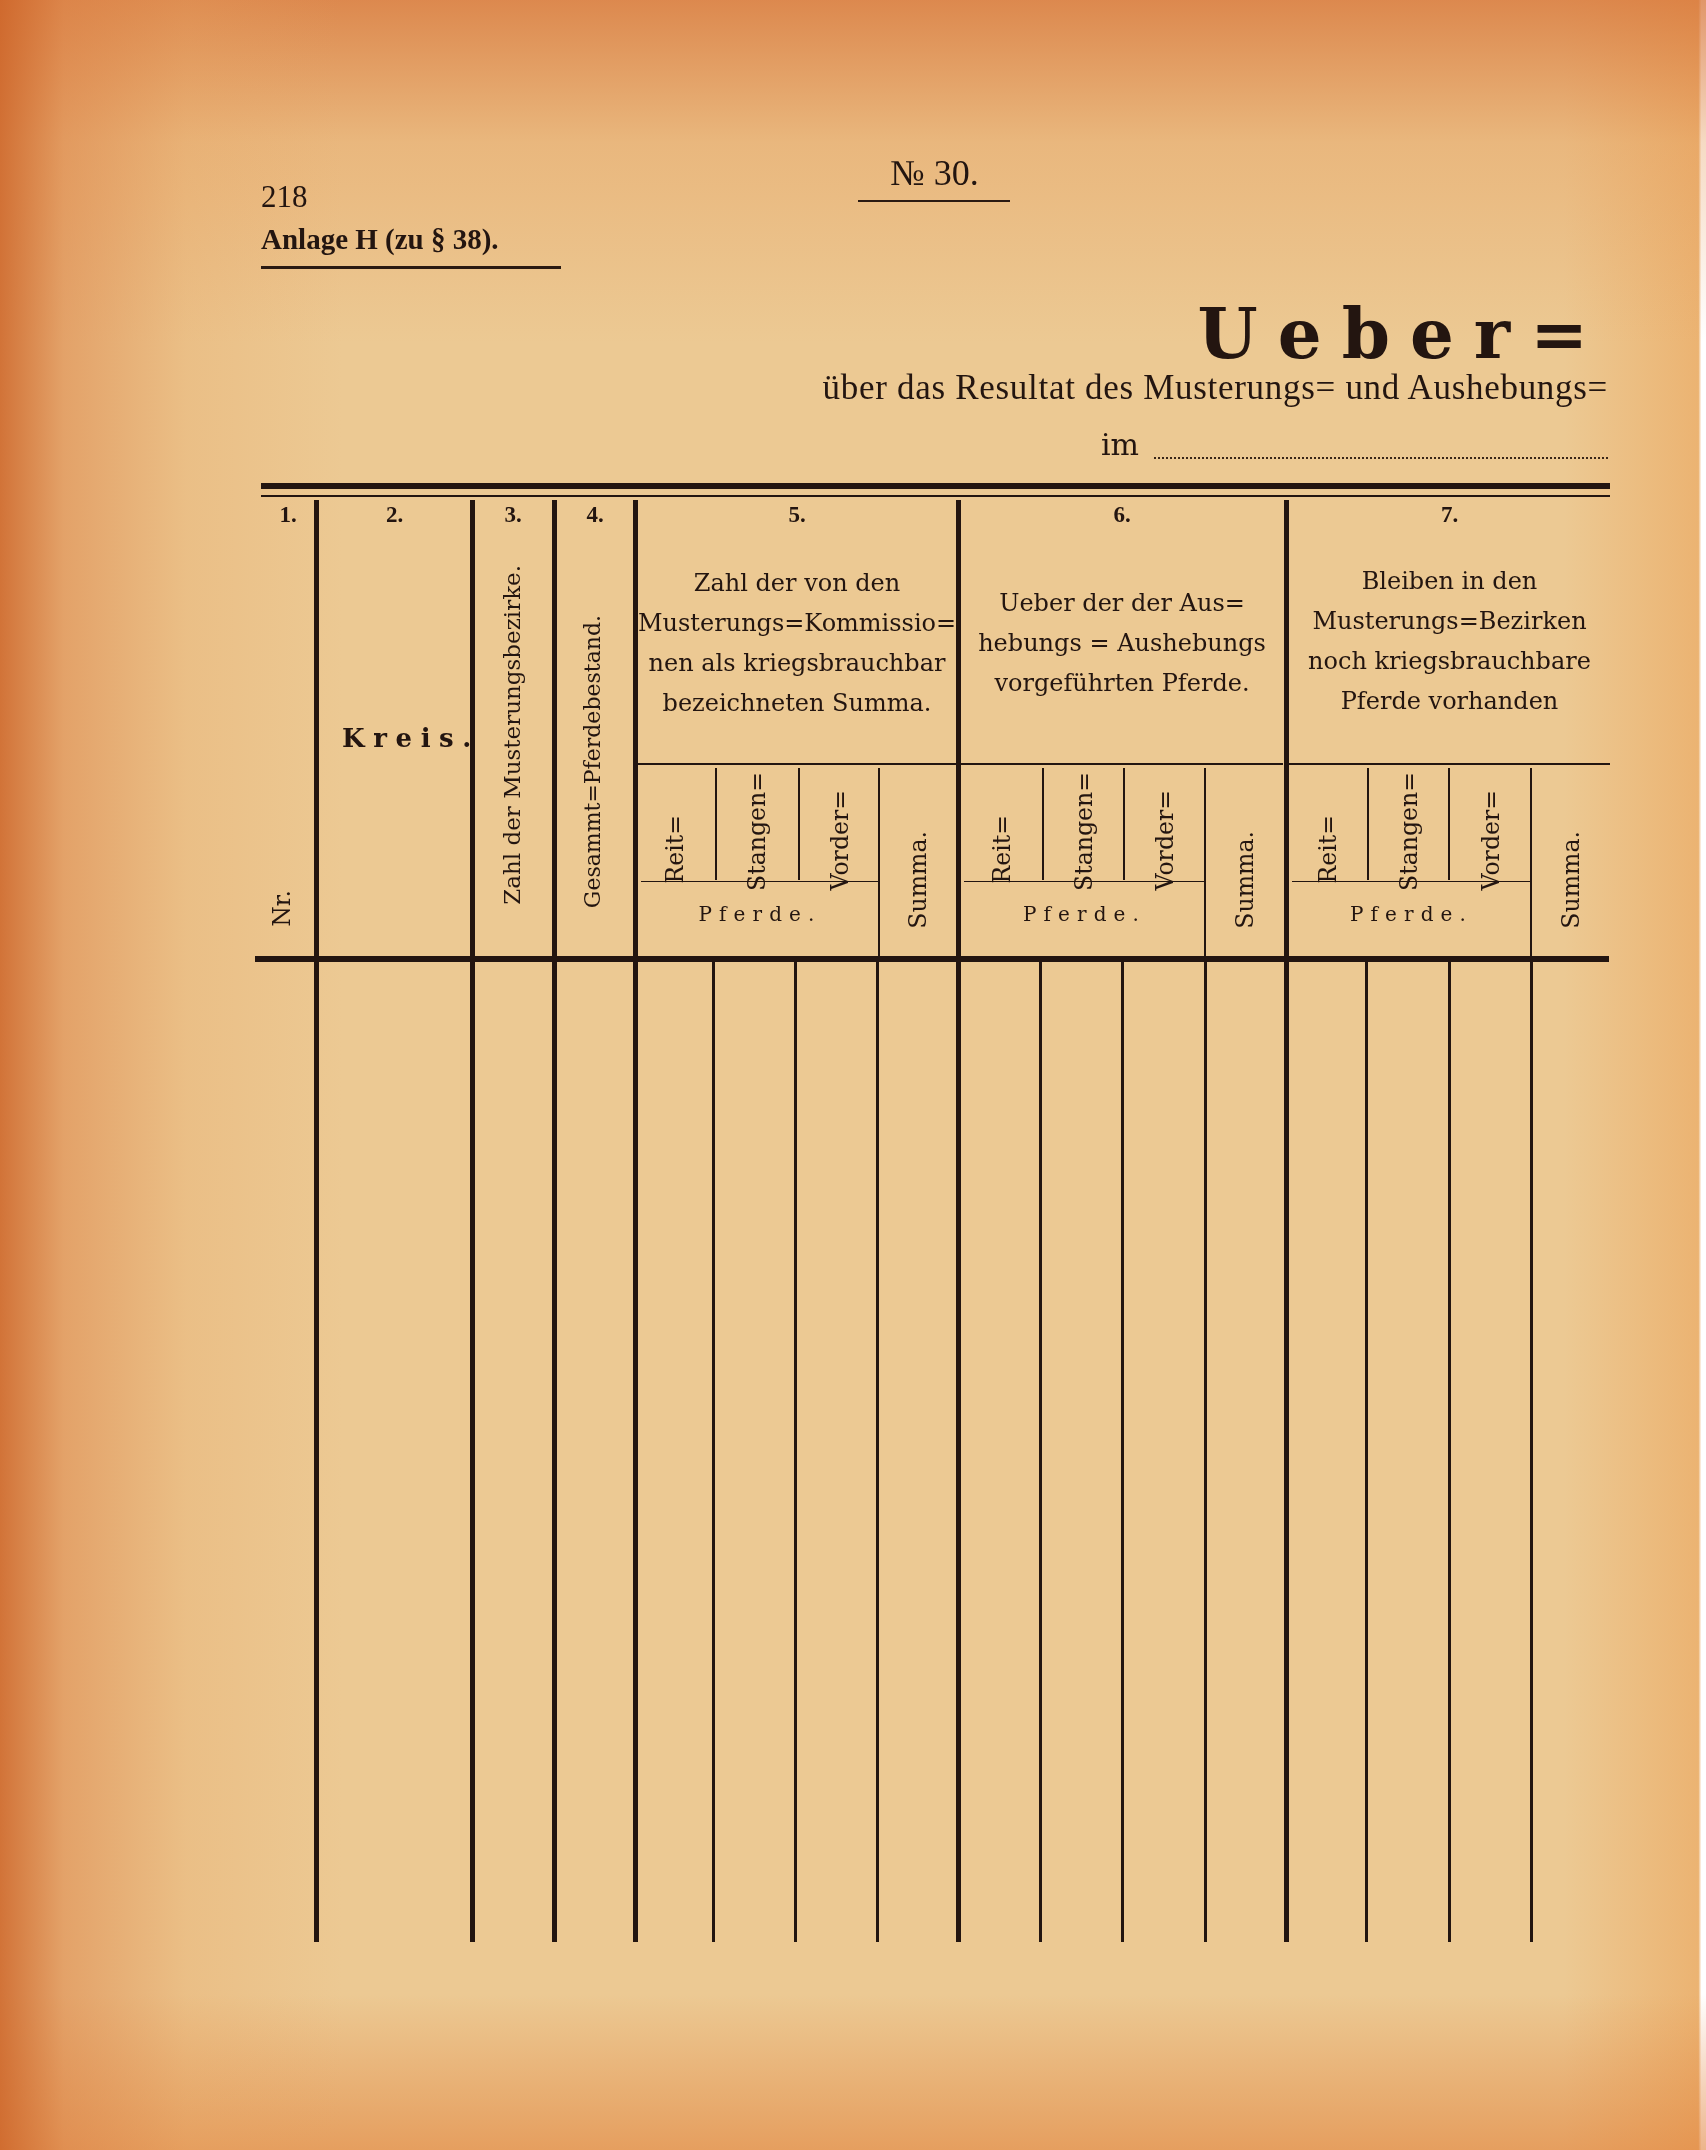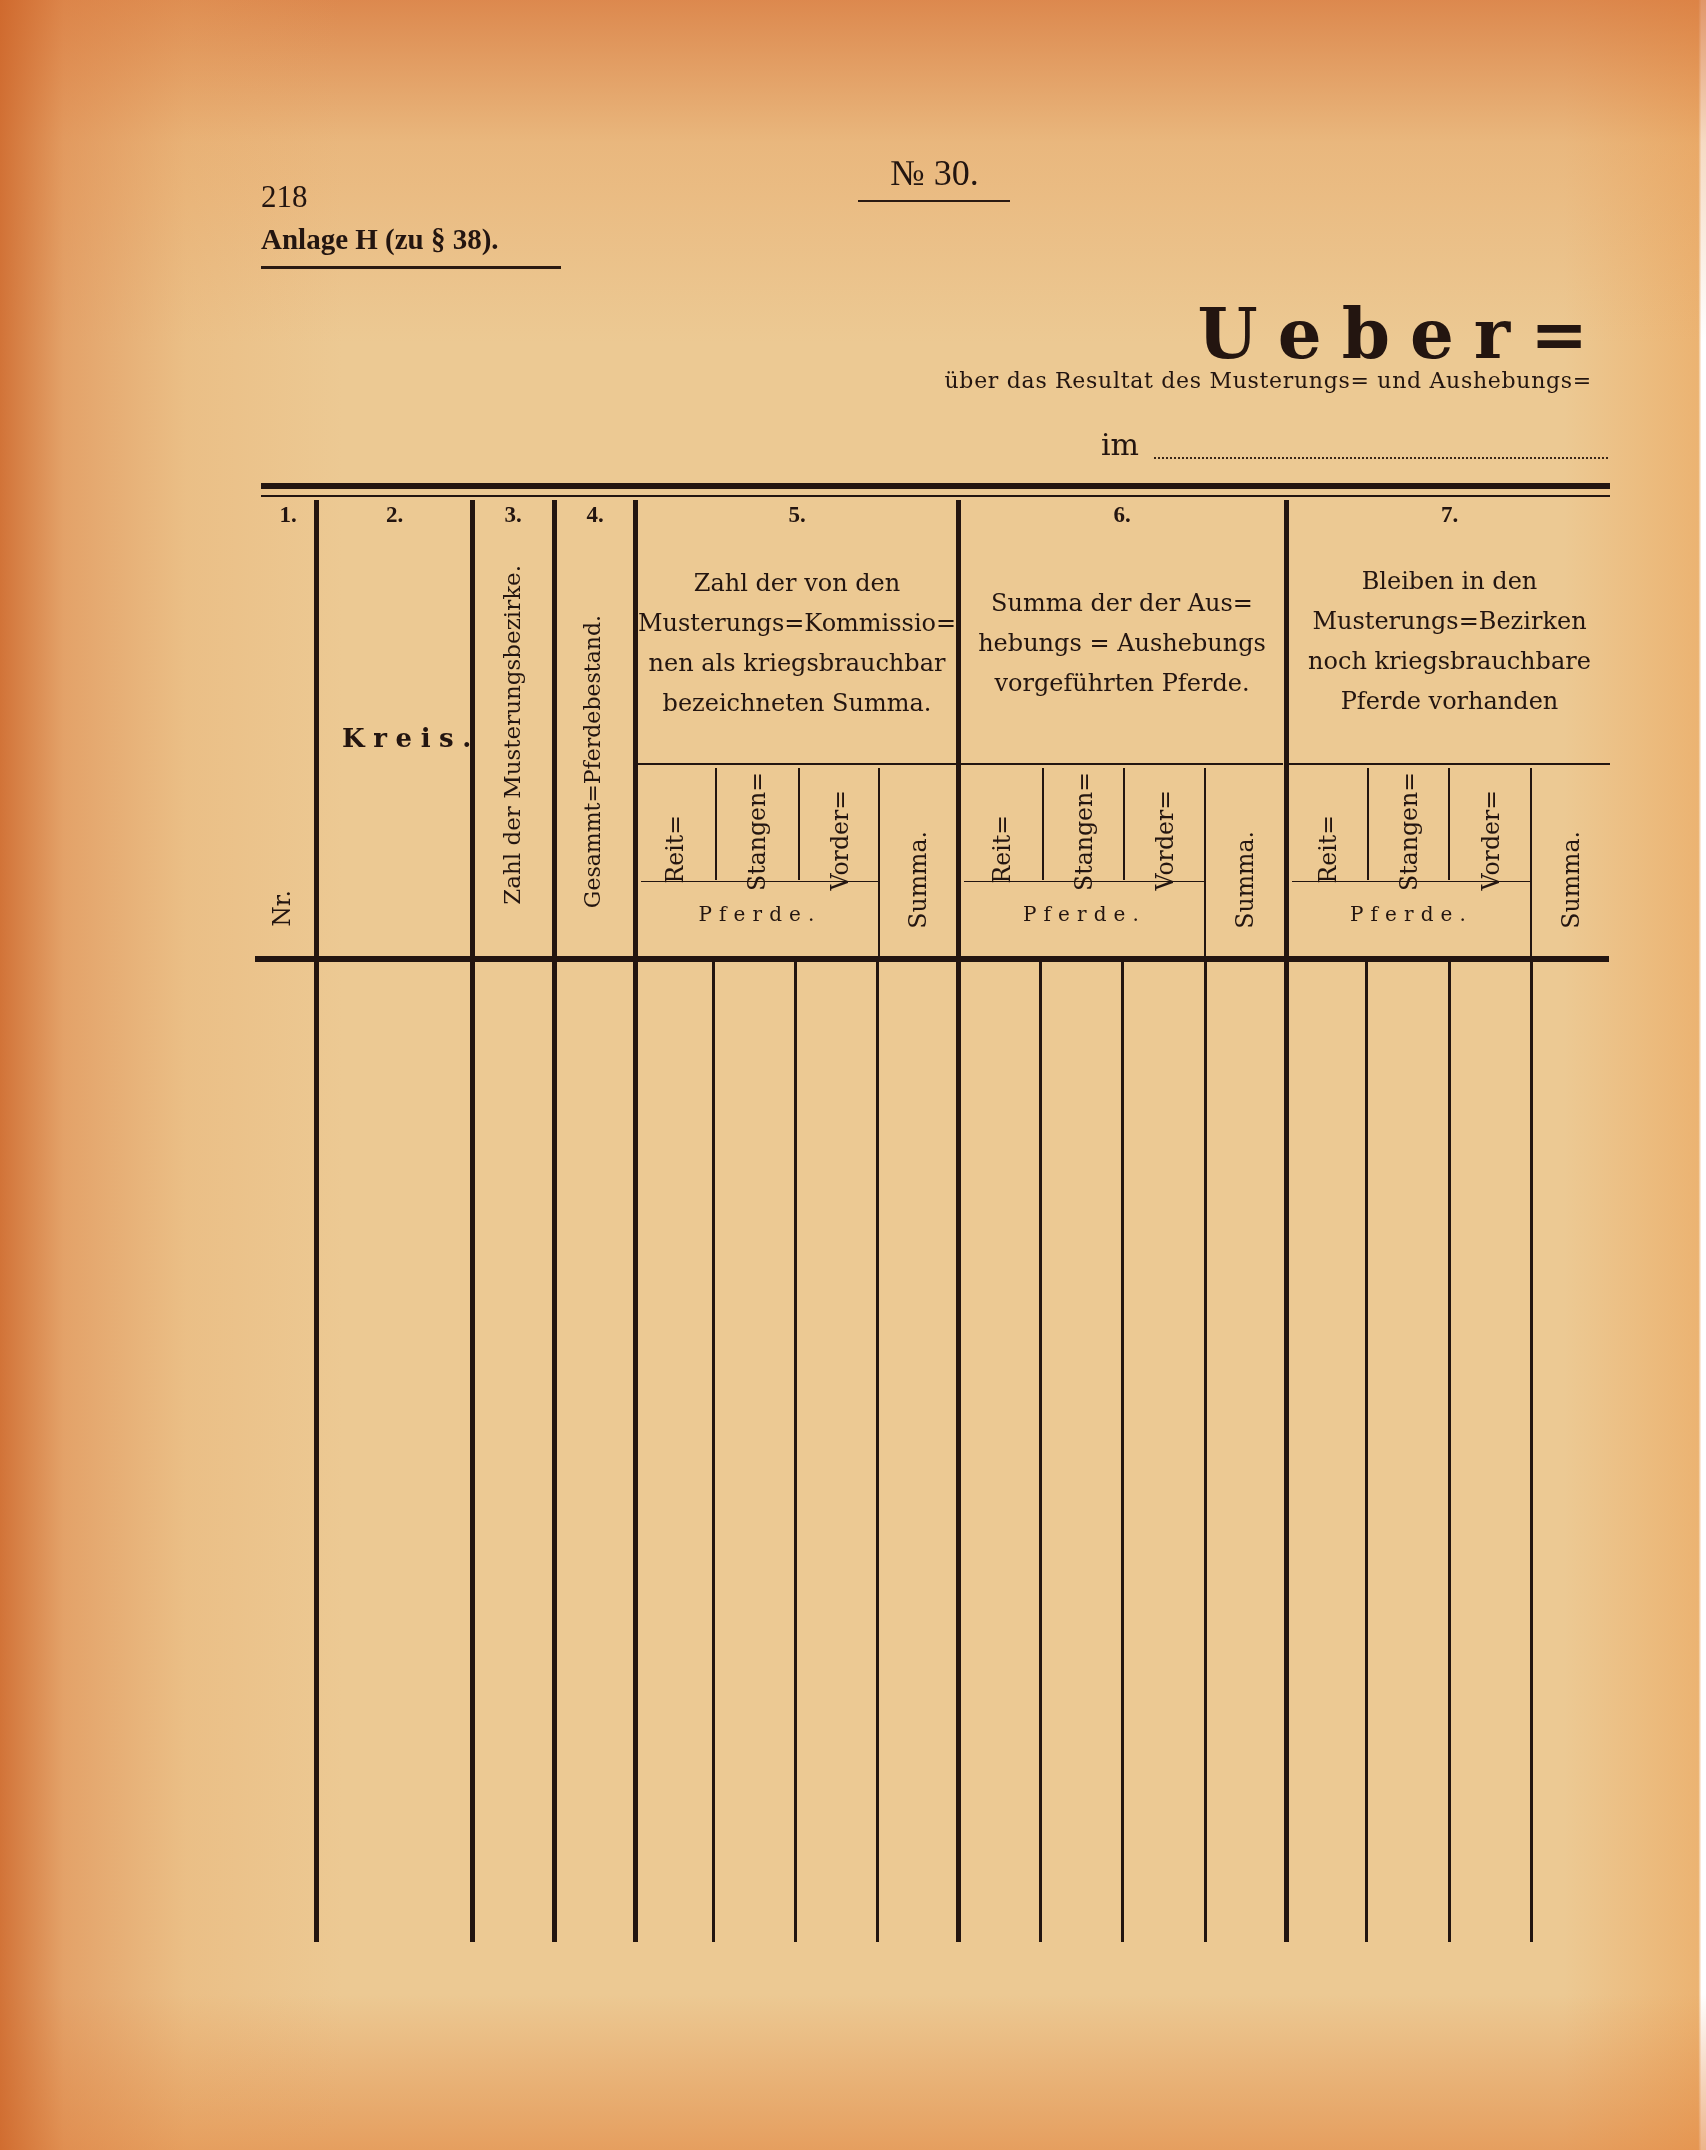--- a/index.html
+++ b/index.html
@@ -12,21 +12,21 @@
       linear-gradient(to top, rgba(225,130,60,0.6) 0px, rgba(236,200,147,0) 157px),
       linear-gradient(to left, #ffffff 0px, #ffffff 5.7px, rgba(235,170,100,0.7) 8.6px, rgba(236,200,147,0) 143px),
       #ecc993; }
   .abs { position:absolute; }
   .pagenum { left:261px; top:152px; font-size:31px; font-family:"Liberation Serif", serif;margin-top:27px; }
   .issue { left:858px; top:152px; width:153px; text-align:center; font-size:36px; font-weight:normal; font-family:"Liberation Serif", serif; }
   .issue-rule { left:858px; top:200px; width:152px; height:2.1px; background:#2a1a12; }
   .annex { left:261px; top:223px; font-size:29px; font-weight:bold; font-family:"Liberation Serif", serif; }
   .annex-rule { left:261px; top:266px; width:300px; height:2.9px; background:#2a1a12; }
   .title { right:99px; top:293px; font-size:69px; font-weight:bold; letter-spacing:20px; font-family:"DejaVu Serif", serif; }
-  .subtitle { right:115px; top:368px; font-size:22px; letter-spacing:0.7px; }
+  .subtitle { right:99px; top:368px; font-size:35px; letter-spacing:0.7px;font-family:Liberation Serif, serif; }
   .im { left:1101px; top:427px; font-size:30px; }
   .im-dots { left:1154px; top:457px; width:454px; border-bottom:2.1px dotted #3a2618; height:0; }
   .rule-thick { left:261px; top:483px; width:1349px; height:6.4px; background:#231510; }
   .rule-thin { left:261px; top:495px; width:1349px; height:2.1px; background:#231510; }
   .vline { position:absolute; background:#231510; }
   .hline { position:absolute; background:#231510; }
   .colnum { position:absolute; top:502px; font-size:23px; text-align:center; font-family:"Liberation Serif", serif; font-weight:bold; }
   .htext { position:absolute; text-align:center; font-size:24px; line-height:40px; }
   .vtext { position:absolute; writing-mode:vertical-rl; transform:rotate(180deg); white-space:nowrap; font-size:23.6px; }
   .pferde { position:absolute; text-align:center; font-size:20px; letter-spacing:7.1px; }
@@ -109,21 +109,21 @@
       <div>nen als kriegsbrauchbar</div>
       <div>bezeichneten Summa.</div>
     </div>
     <div class="vtext" style="left:661px;top:815px;">Reit=</div>
     <div class="vtext" style="left:743px;top:772px;">Stangen=</div>
     <div class="vtext" style="left:826px;top:790px;">Vorder=</div>
     <div class="pferde" style="left:641px;top:902px;width:238px;">Pferde.</div>
     <div class="vtext" style="left:904px;top:831px;">Summa.</div>
 
     <div class="htext" style="left:961px;top:583px;width:322px;">
-      <div>Summa der der Aus=</div>
+      <div>Ueber der der Aus=</div>
       <div>hebungs = Aushebungs</div>
       <div>vorgeführten Pferde.</div>
     </div>
     <div class="vtext" style="left:988px;top:815px;">Reit=</div>
     <div class="vtext" style="left:1070px;top:772px;">Stangen=</div>
     <div class="vtext" style="left:1151px;top:790px;">Vorder=</div>
     <div class="pferde" style="left:964px;top:902px;width:241px;">Pferde.</div>
     <div class="vtext" style="left:1231px;top:831px;">Summa.</div>
 
     <div class="htext" style="left:1289px;top:561px;width:321px;">

